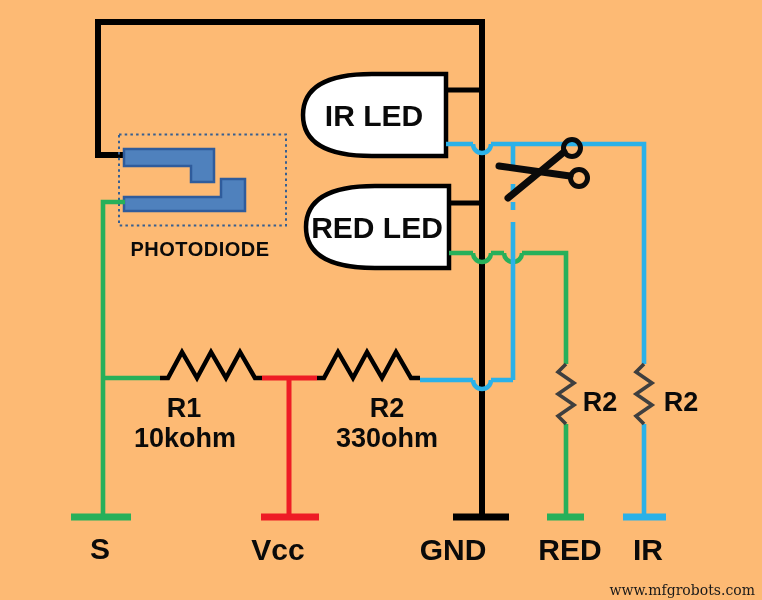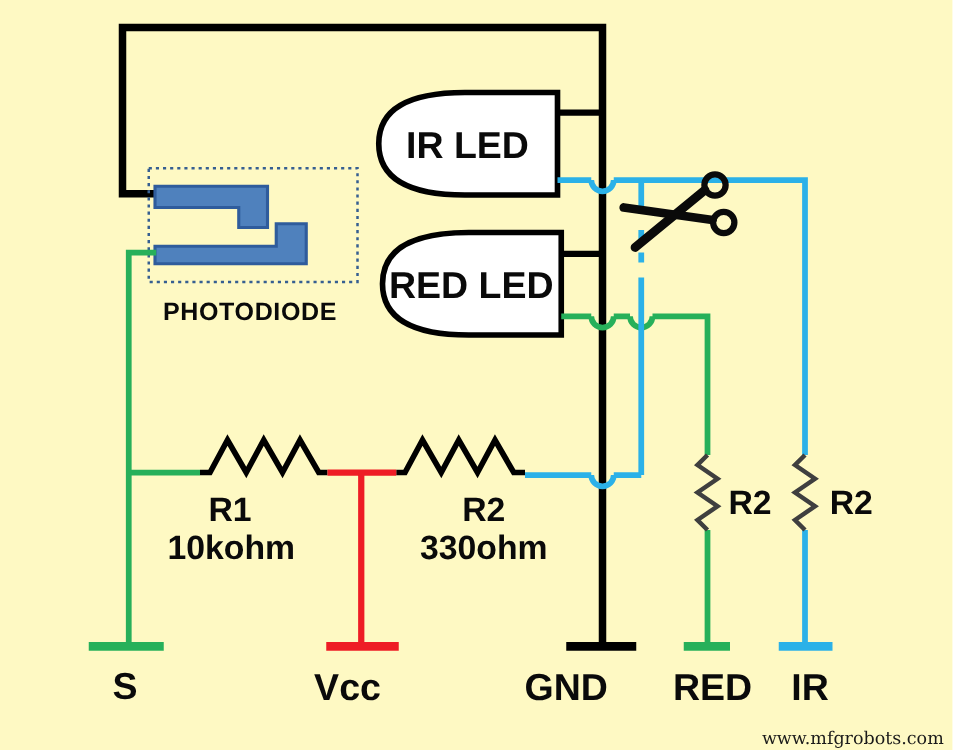--- a/index.html
+++ b/index.html
@@ -1,16 +1,16 @@
 <!DOCTYPE html>
 <html><head>
 <meta charset="utf-8">
 <style>
   html,body{margin:0;padding:0;background:#fff;}
-  .stage{position:relative;width:762px;height:600px;background:#fef9c3;overflow:hidden;}
+  .stage{position:relative;width:762px;height:600px;background:#fdba74;overflow:hidden;}
   svg{display:block;}
   .t{font-family:"Liberation Sans",sans-serif;font-weight:700;fill:#0a0a0a;}
   .t30{font-size:30px;}
   .t27{font-size:27px;}
   .t20{font-size:20px;letter-spacing:0.5px;}
   .wm{font-family:"DejaVu Serif",serif;font-size:14px;font-weight:400;fill:#1a1a1a;}
   .wire-black{stroke:#000000;stroke-width:6;fill:none;}
   .lead-black{stroke:#000000;stroke-width:5;fill:none;}
   .bar{stroke-width:7;fill:none;}
   .led-body{fill:#ffffff;stroke:#000000;stroke-width:4.5;}

